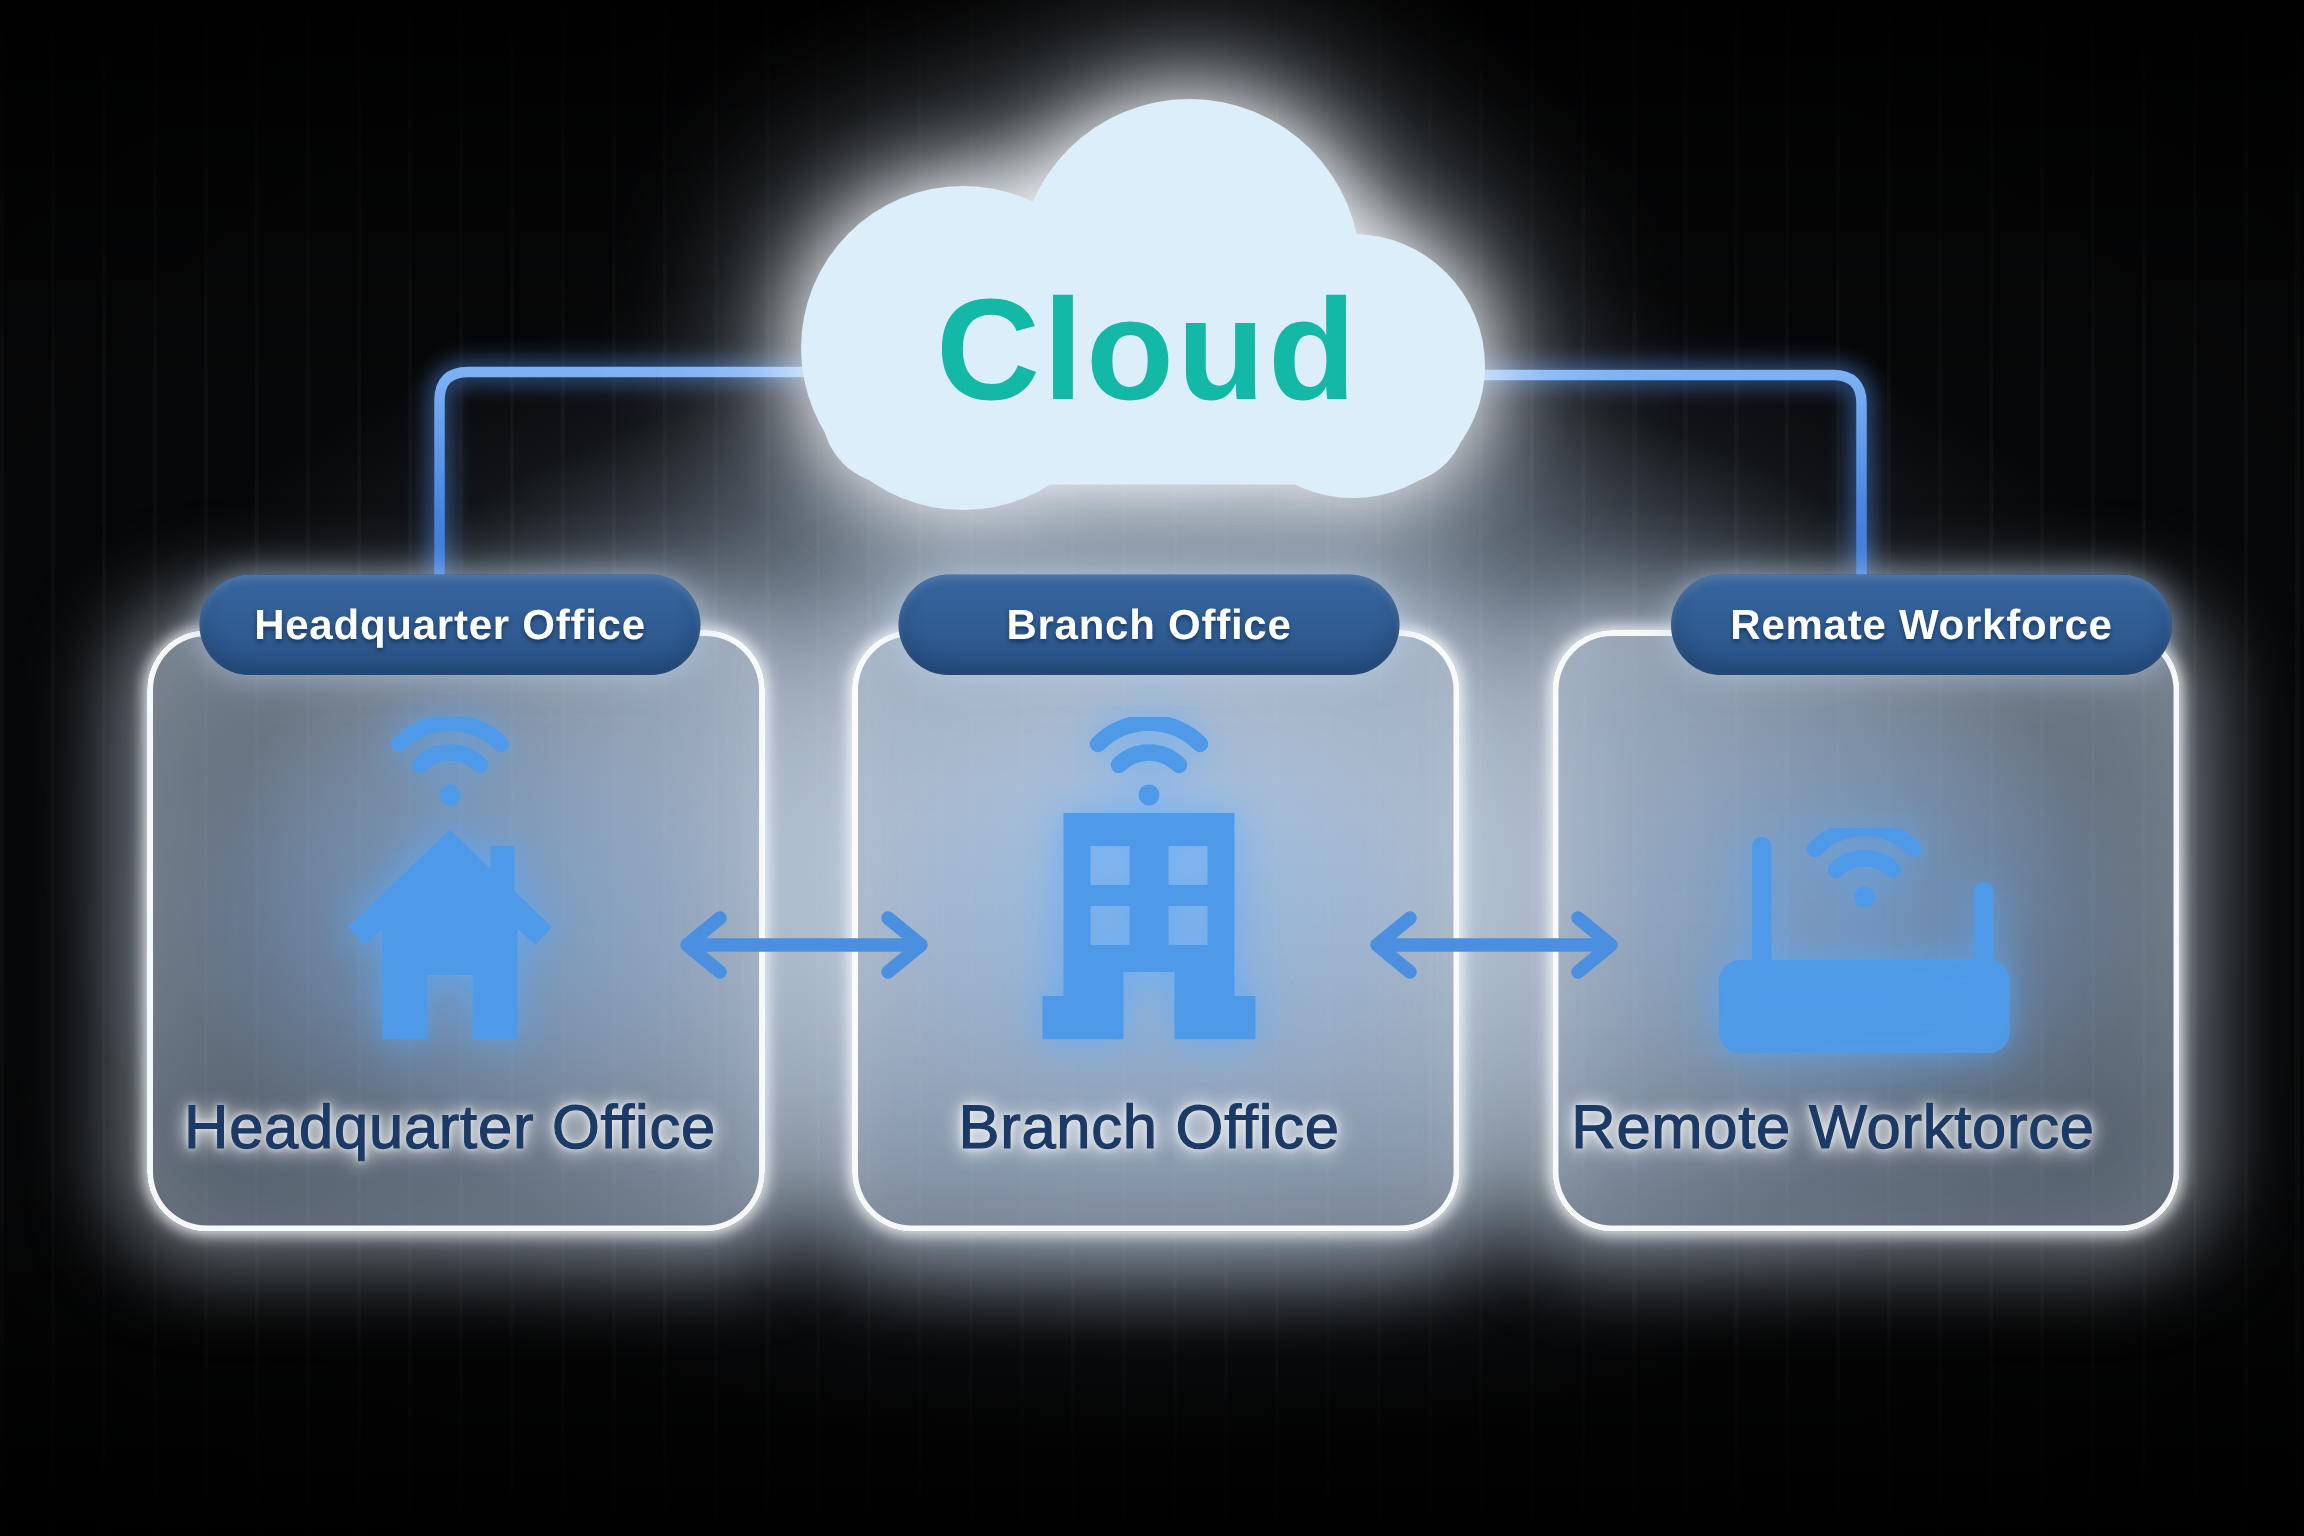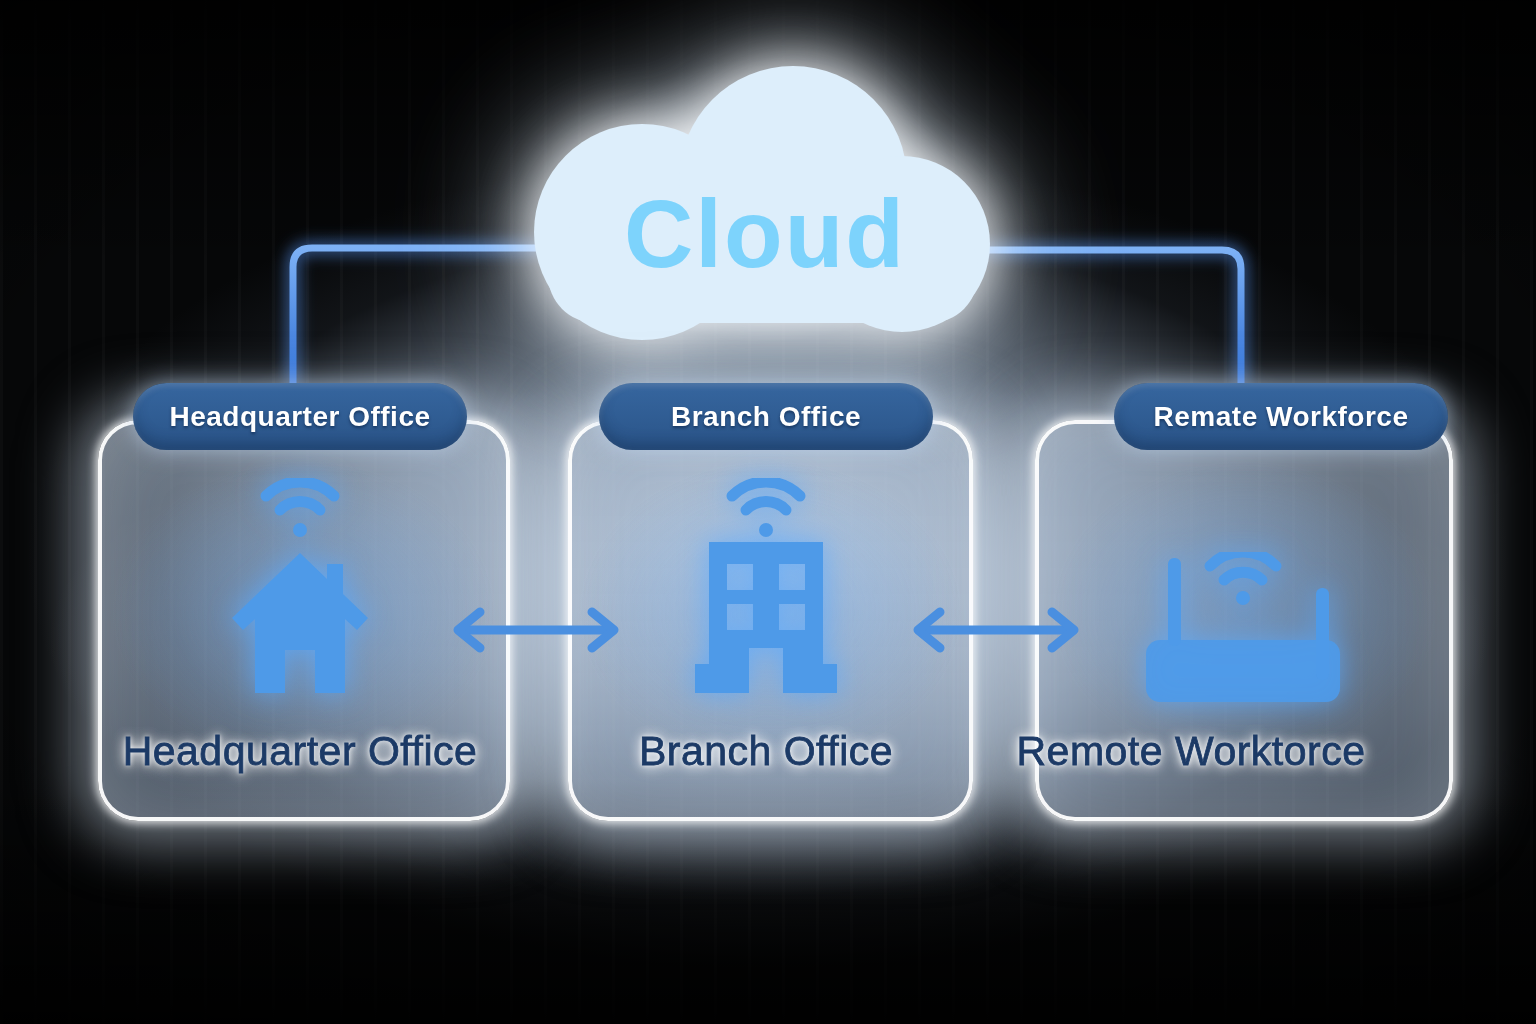--- a/index.html
+++ b/index.html
@@ -28,21 +28,21 @@
       linear-gradient(to bottom, rgba(0,0,0,0.88) 0%, rgba(0,0,0,0) 26%),
       linear-gradient(to top, rgba(0,0,0,0.92) 0%, rgba(0,0,0,0) 24%),
       radial-gradient(ellipse 1400px 900px at 768px 512px, rgba(0,0,0,0) 55%, rgba(0,0,0,0.55) 85%, rgba(0,0,0,0.8) 100%);
   }
   
   svg.layer{position:absolute;inset:0;}
   
   .cloud-label{
     position:absolute;left:555px;top:186px;width:420px;
     text-align:center;font-size:96px;font-weight:bold;line-height:1;
-    color:#7dd3fc;letter-spacing:2px;
+    color:#14b8a6;letter-spacing:2px;
   }
   
   .panel{
     position:absolute;top:420px;height:393px;border-radius:40px;
     border:4px solid rgba(255,255,255,0.95);
     background:
       radial-gradient(ellipse 240px 190px at 50% 48%, rgba(95,160,235,0.38), rgba(95,160,235,0) 80%),
       linear-gradient(180deg, rgba(176,194,216,0.58), rgba(152,172,198,0.52));
     box-shadow:
       0 0 10px 2px rgba(255,255,255,0.85),
@@ -74,21 +74,21 @@
   .icon-3{left:1128px;top:552px;}
   
   .caption{
     position:absolute;top:728px;width:420px;text-align:center;
     font-size:41px;color:#1c3a66;-webkit-text-stroke:0.8px #1c3a66;
     letter-spacing:.5px;
     text-shadow:0 0 5px #fff,0 0 12px rgba(255,255,255,0.95),0 2px 14px rgba(255,255,255,0.85);
   }
   .caption-1{left:90px;}
   .caption-2{left:556px;}
-  .caption-3{left:981px;}
+  .caption-3{left:1012px;}
 </style>
 </head>
 <body>
 
 <div class="canvas">
 
   <div class="bg">
     <div class="bg-glow"></div>
     <div class="bg-stripes"></div>
     <div class="bg-vignette"></div>

